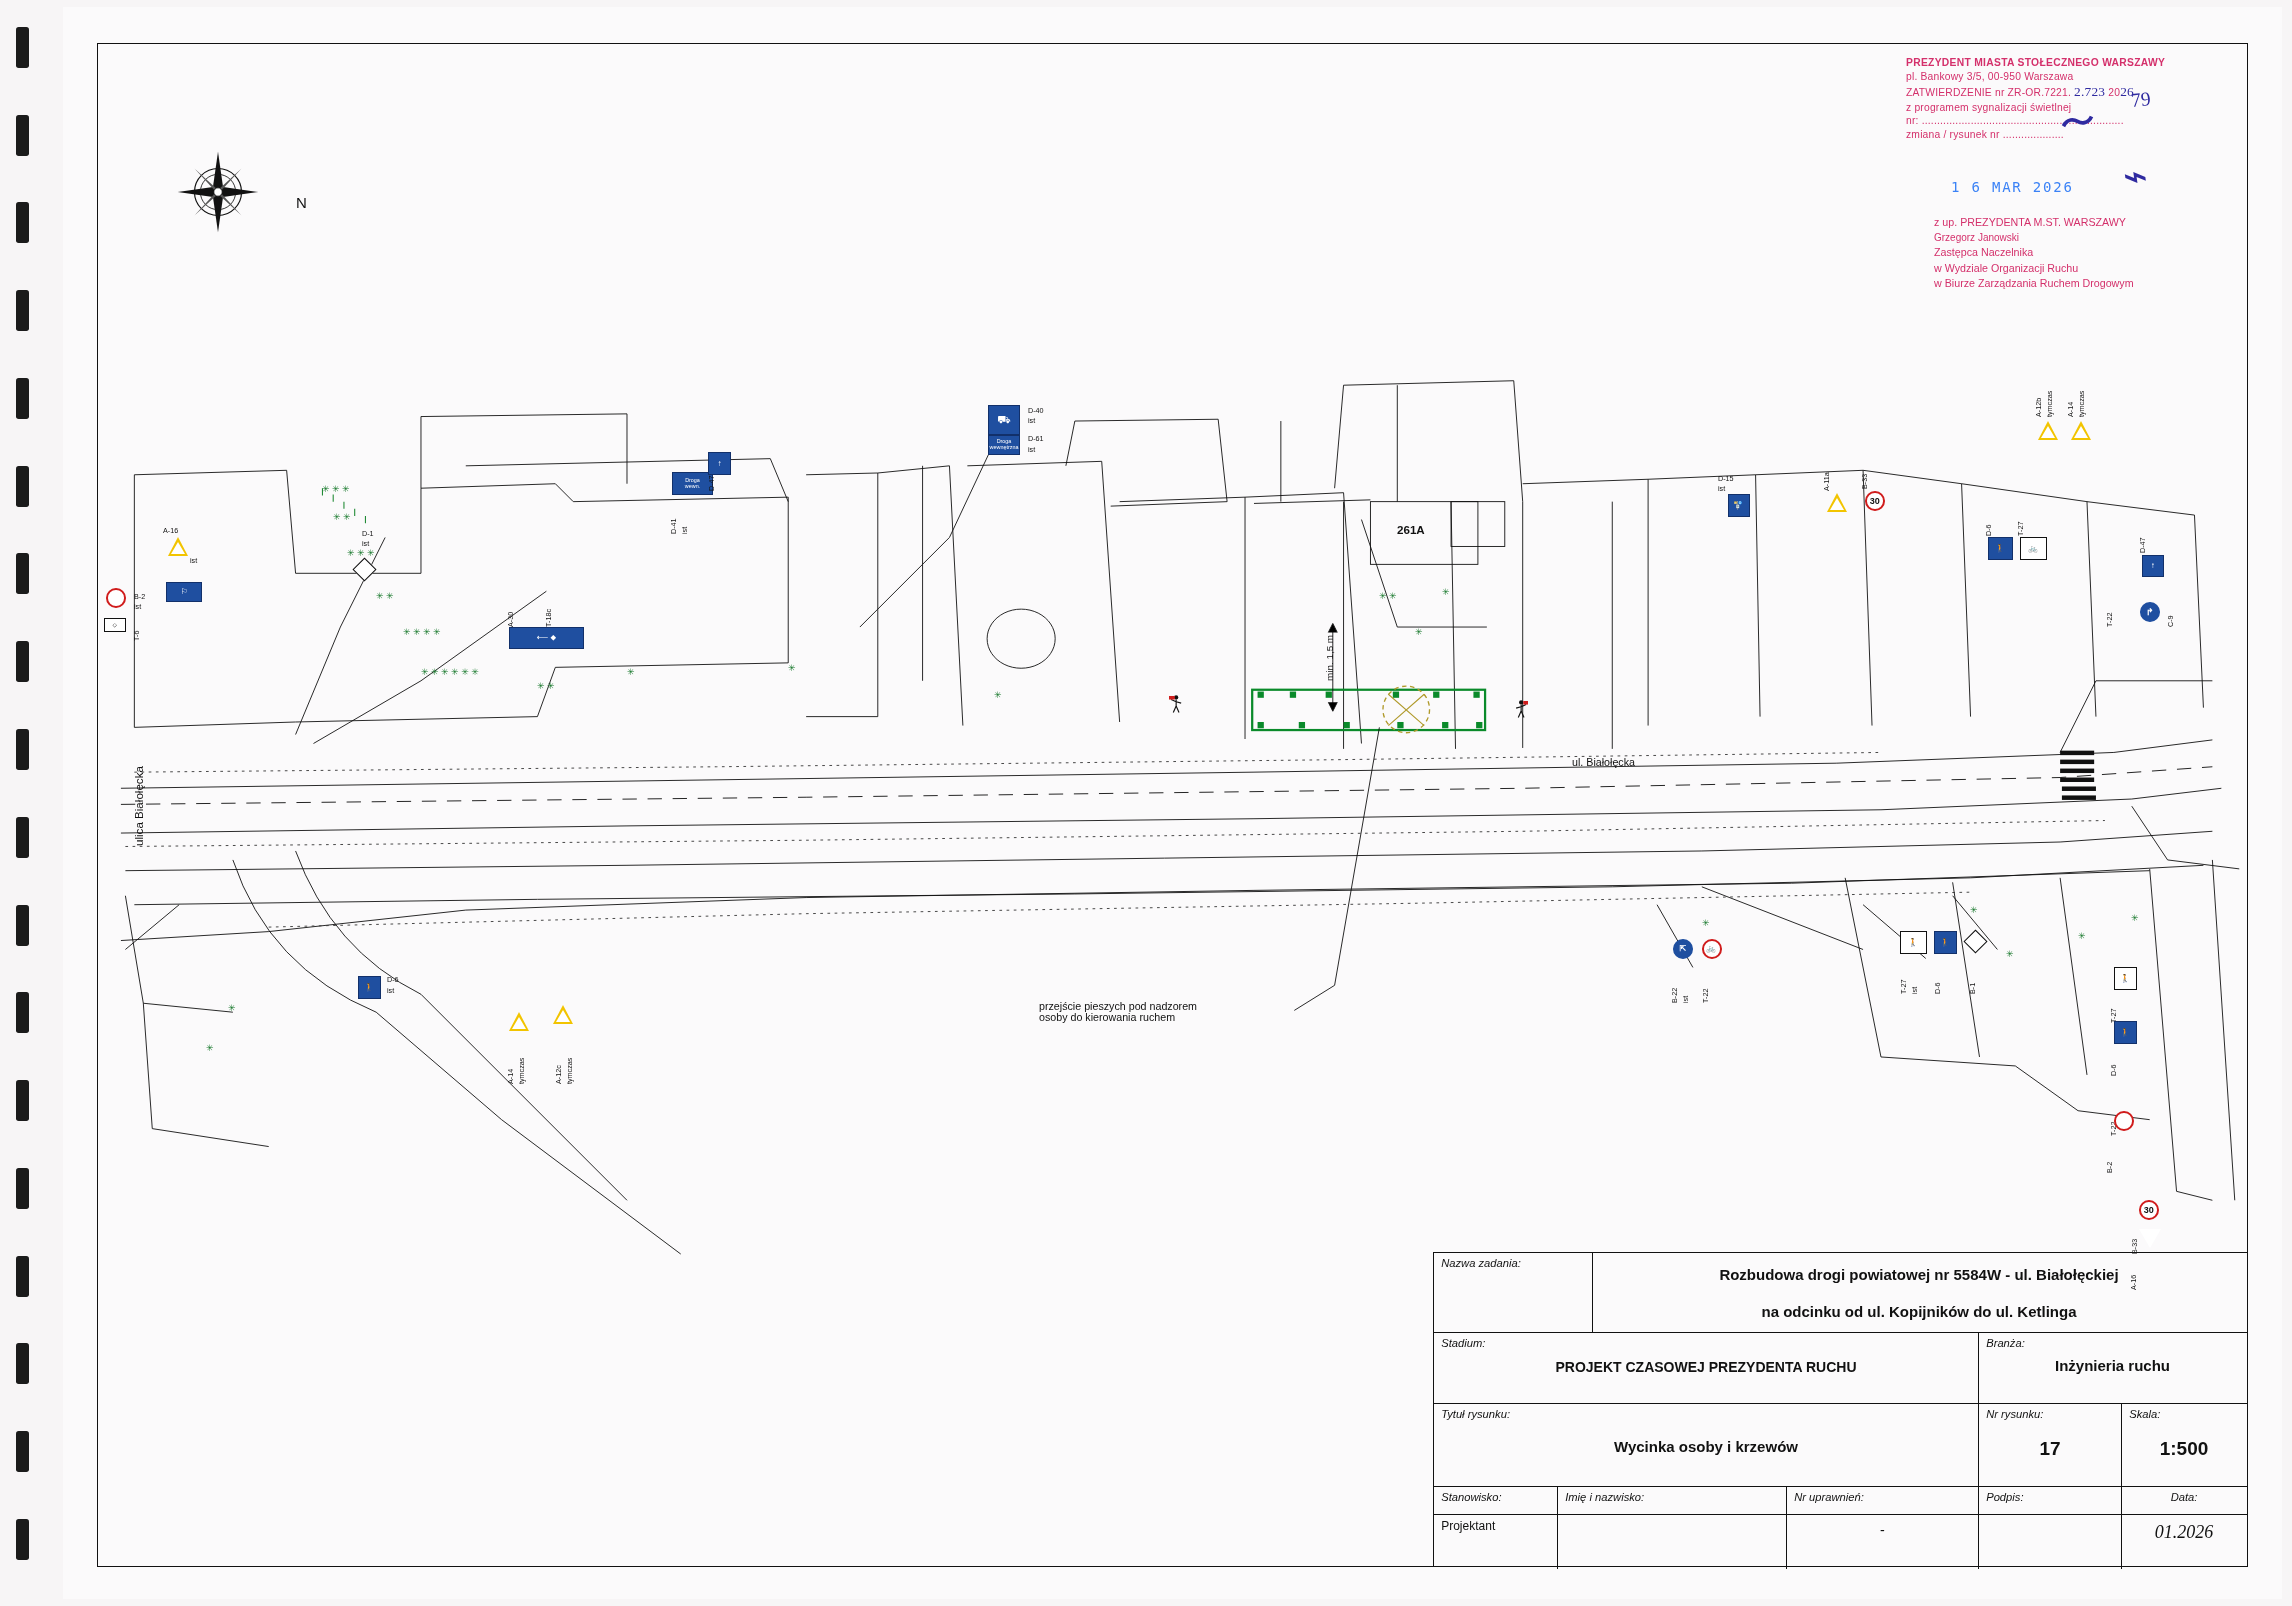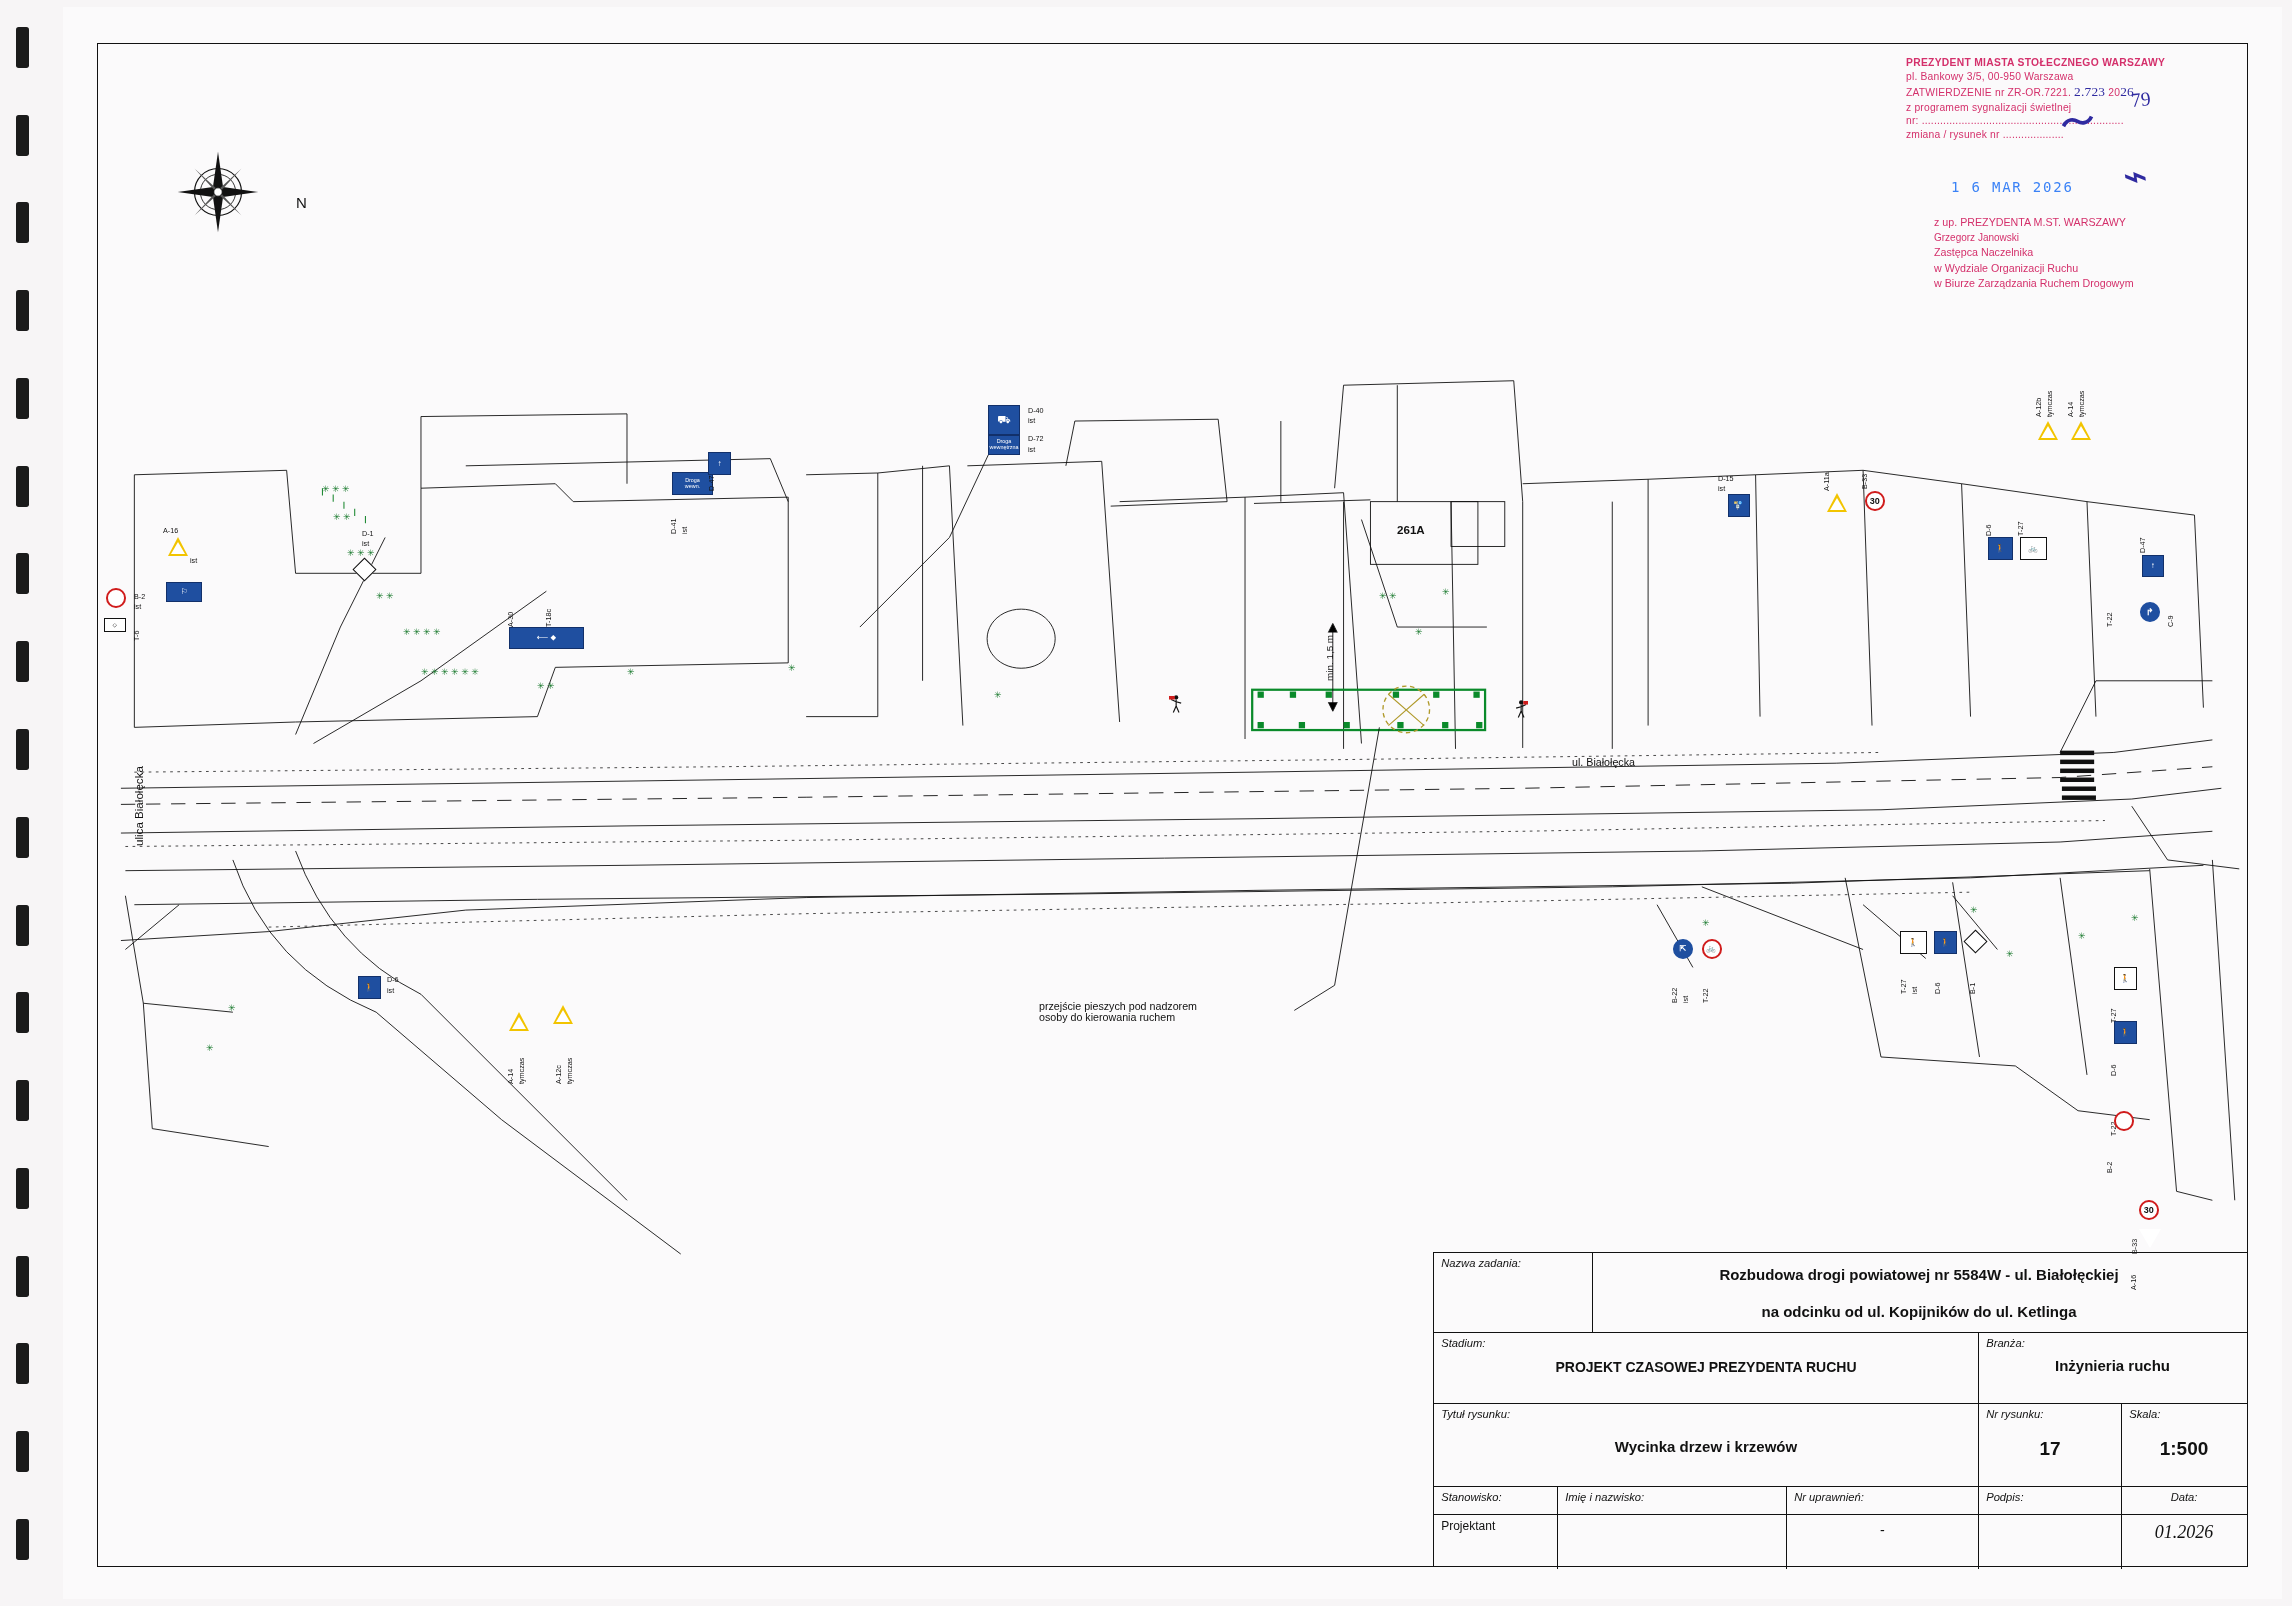--- a/index.html
+++ b/index.html
@@ -309,21 +309,21 @@
 <div class="lbl xs rot90" style="left:545px;top:627px;">T-18c</div>
 
 <div class="sign" style="left:988px;top:405px;">
     <div class="sq blue" style="width:32px;height:30px;font-size:10.7px;">⛟</div>
   </div>
 <div class="sign" style="left:988px;top:435px;">
     <div class="sq blue" style="width:32px;height:19.7px;font-size:5.4px;line-height:1.05;text-align:center;">Droga<br>wewnętrzna</div>
   </div>
 <div class="lbl xs" style="left:1028px;top:407px;">D-40</div>
 <div class="lbl xs" style="left:1028px;top:417px;">ist</div>
-<div class="lbl xs" style="left:1028px;top:435px;">D-72</div>
+<div class="lbl xs" style="left:1028px;top:435px;">D-61</div>
 <div class="lbl xs" style="left:1028px;top:446px;">ist</div>
 
 <div class="sign" style="left:1728px;top:494px;">
     <div class="sq blue" style="width:21.5px;height:23px;">🚏</div>
   </div>
 <div class="lbl xs" style="left:1718px;top:475px;">D-15</div>
 <div class="lbl xs" style="left:1718px;top:485px;">ist</div>
 
 <div class="sign" style="left:1827px;top:493px;">
     <div class="tri"></div>
@@ -471,21 +471,21 @@
     </div>
     <div class="cell" style="width:267px;">
       <div class="cap">Branża:</div>
       <div class="val" style="margin-top:8px;">Inżynieria ruchu</div>
     </div>
   </div>
 
   <div class="row" style="height:82px;">
     <div class="cell" style="width:545px;">
       <div class="cap">Tytuł rysunku:</div>
-      <div class="val" style="margin-top:18px;">Wycinka drzew i krzewów</div>
+      <div class="val" style="margin-top:18px;">Wycinka osoby i krzewów</div>
     </div>
     <div class="cell" style="width:143px;">
       <div class="cap">Nr rysunku:</div>
       <div class="big" style="margin-top:18px;">17</div>
     </div>
     <div class="cell" style="width:124px;">
       <div class="cap">Skala:</div>
       <div class="big" style="margin-top:18px;">1:500</div>
     </div>
   </div>

